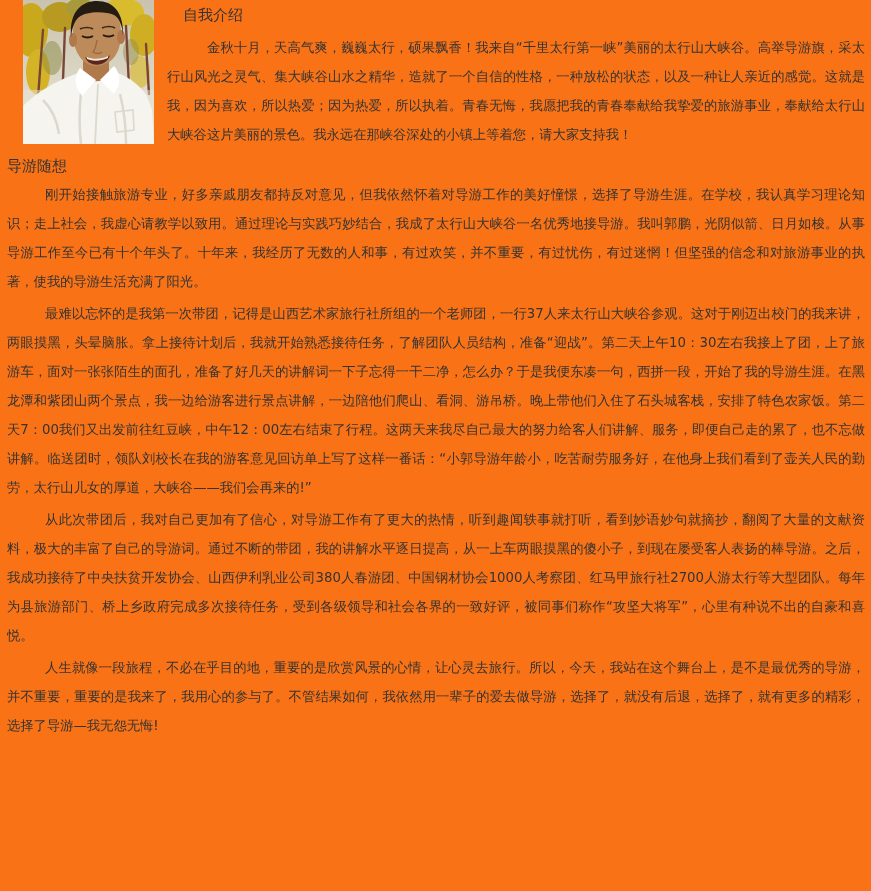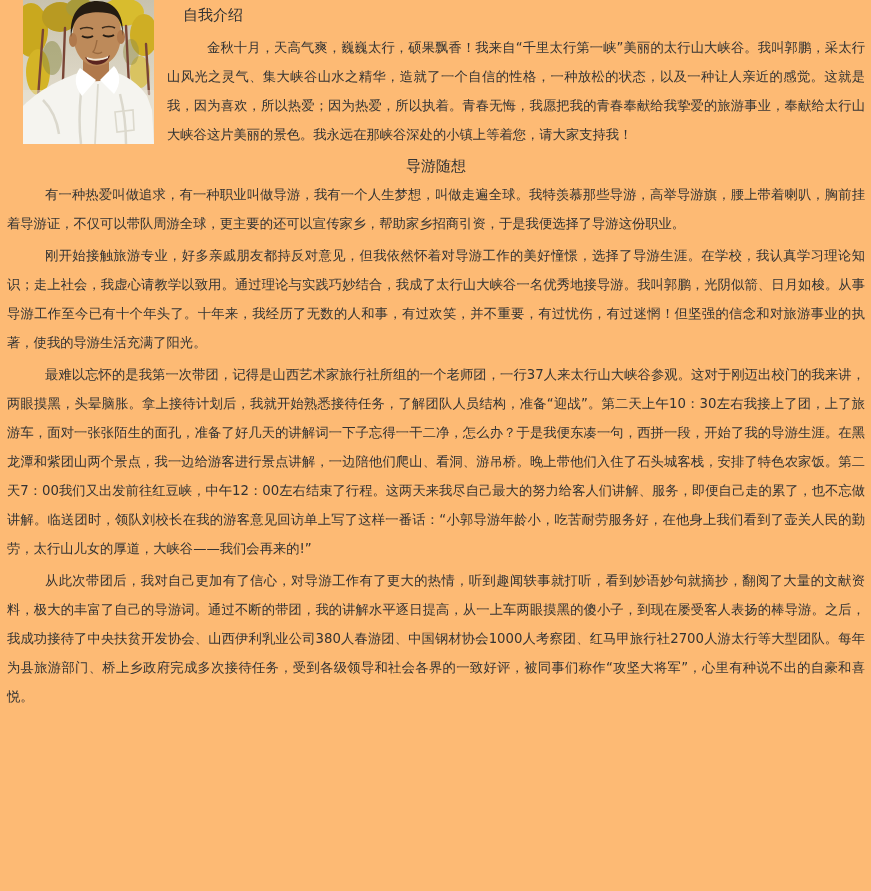--- a/index.html
+++ b/index.html
@@ -2,21 +2,21 @@
 <html lang="zh"><head>
 <meta charset="utf-8">
 <style>
   * { box-sizing: border-box; }
   html, body { margin: 0; padding: 0; background: #ffffff; }
   .page {
     position: relative;
     width: 871px;
     height: 891px;
     margin: 0;
-    background: #fdba74;
+    background: #f97316;
     color: #333333;
     font-family: "DejaVu Sans", sans-serif;
     padding: 0 6px 0 7px;
     overflow: hidden;
   }
   .photo {
     float: left;
     width: 131px;
     height: 144px;
     margin: 0 13px 10px 16px;
@@ -36,21 +36,21 @@
     font-size: 13.3px;
     line-height: 29px;
     text-align: justify;
     text-indent: 40px;
   }
   .essay-title {
     clear: both;
     margin: 6px 0 0;
     font-size: 15px;
     line-height: 22px;
-    text-align: center;
+    text-align: left;
     font-weight: normal;
   }
   .para {
     margin: 3px 0 0;
     font-size: 13.3px;
     line-height: 29px;
     text-align: justify;
     text-indent: 38px;
   }
 </style>
@@ -122,25 +122,25 @@
 
         <path d="M74,40 C73,46 72,50 70,52 C73,54 77,54 79,52" stroke="#9a6a40" stroke-width="1.4" fill="none"></path>
 
         <path d="M62,57 C68,63 81,62 87,55 C84,67 66,68 62,57 Z" fill="#5a2420"></path>
         <path d="M64,57 C70,60 80,59 85,56 L85,58 C79,61 69,61 64,59 Z" fill="#f0e8da"></path>
       </svg>
     </div>
 
     <div class="intro-body">
       <p class="intro-title">自我介绍</p>
-      <p class="intro-para">金秋十月，天高气爽，巍巍太行，硕果飘香！我来自“千里太行第一峡”美丽的太行山大峡谷。我叫郭鹏，采太行山风光之灵气、集大峡谷山水之精华，造就了一个自信的性格，一种放松的状态，以及一种让人亲近的感觉。这就是我，因为喜欢，所以热爱；因为热爱，所以执着。青春无悔，我愿把我的青春奉献给我挚爱的旅游事业，奉献给太行山大峡谷这片美丽的景色。我永远在那峡谷深处的小镇上等着您，请大家支持我！</p>
+      <p class="intro-para">金秋十月，天高气爽，巍巍太行，硕果飘香！我来自“千里太行第一峡”美丽的太行山大峡谷。高举导游旗，采太行山风光之灵气、集大峡谷山水之精华，造就了一个自信的性格，一种放松的状态，以及一种让人亲近的感觉。这就是我，因为喜欢，所以热爱；因为热爱，所以执着。青春无悔，我愿把我的青春奉献给我挚爱的旅游事业，奉献给太行山大峡谷这片美丽的景色。我永远在那峡谷深处的小镇上等着您，请大家支持我！</p>
     </div>
 
   </div>
 
   <p class="essay-title">导游随想</p>
 
-  <p class="para">有一种热爱叫做追求，有一种职业叫做导游，我有一个人生梦想，叫做走遍全球。我特羡慕那些导游，高举导游旗，腰上带着喇叭，胸前挂着导游证，不仅可以带队周游全球，更主要的还可以宣传家乡，帮助家乡招商引资，于是我便选择了导游这份职业。</p>
   <p class="para">刚开始接触旅游专业，好多亲戚朋友都持反对意见，但我依然怀着对导游工作的美好憧憬，选择了导游生涯。在学校，我认真学习理论知识；走上社会，我虚心请教学以致用。通过理论与实践巧妙结合，我成了太行山大峡谷一名优秀地接导游。我叫郭鹏，光阴似箭、日月如梭。从事导游工作至今已有十个年头了。十年来，我经历了无数的人和事，有过欢笑，并不重要，有过忧伤，有过迷惘！但坚强的信念和对旅游事业的执著，使我的导游生活充满了阳光。</p>
   <p class="para">最难以忘怀的是我第一次带团，记得是山西艺术家旅行社所组的一个老师团，一行37人来太行山大峡谷参观。这对于刚迈出校门的我来讲，两眼摸黑，头晕脑胀。拿上接待计划后，我就开始熟悉接待任务，了解团队人员结构，准备“迎战”。第二天上午10：30左右我接上了团，上了旅游车，面对一张张陌生的面孔，准备了好几天的讲解词一下子忘得一干二净，怎么办？于是我便东凑一句，西拼一段，开始了我的导游生涯。在黑龙潭和紫团山两个景点，我一边给游客进行景点讲解，一边陪他们爬山、看洞、游吊桥。晚上带他们入住了石头城客栈，安排了特色农家饭。第二天7：00我们又出发前往红豆峡，中午12：00左右结束了行程。这两天来我尽自己最大的努力给客人们讲解、服务，即便自己走的累了，也不忘做讲解。临送团时，领队刘校长在我的游客意见回访单上写了这样一番话：“小郭导游年龄小，吃苦耐劳服务好，在他身上我们看到了壶关人民的勤劳，太行山儿女的厚道，大峡谷——我们会再来的!”</p>
   <p class="para">从此次带团后，我对自己更加有了信心，对导游工作有了更大的热情，听到趣闻轶事就打听，看到妙语妙句就摘抄，翻阅了大量的文献资料，极大的丰富了自己的导游词。通过不断的带团，我的讲解水平逐日提高，从一上车两眼摸黑的傻小子，到现在屡受客人表扬的棒导游。之后，我成功接待了中央扶贫开发协会、山西伊利乳业公司380人春游团、中国钢材协会1000人考察团、红马甲旅行社2700人游太行等大型团队。每年为县旅游部门、桥上乡政府完成多次接待任务，受到各级领导和社会各界的一致好评，被同事们称作“攻坚大将军”，心里有种说不出的自豪和喜悦。</p>
+  <p class="para">人生就像一段旅程，不必在乎目的地，重要的是欣赏风景的心情，让心灵去旅行。所以，今天，我站在这个舞台上，是不是最优秀的导游，并不重要，重要的是我来了，我用心的参与了。不管结果如何，我依然用一辈子的爱去做导游，选择了，就没有后退，选择了，就有更多的精彩，选择了导游—我无怨无悔!</p>
 
 </div>
 
 </body></html>

